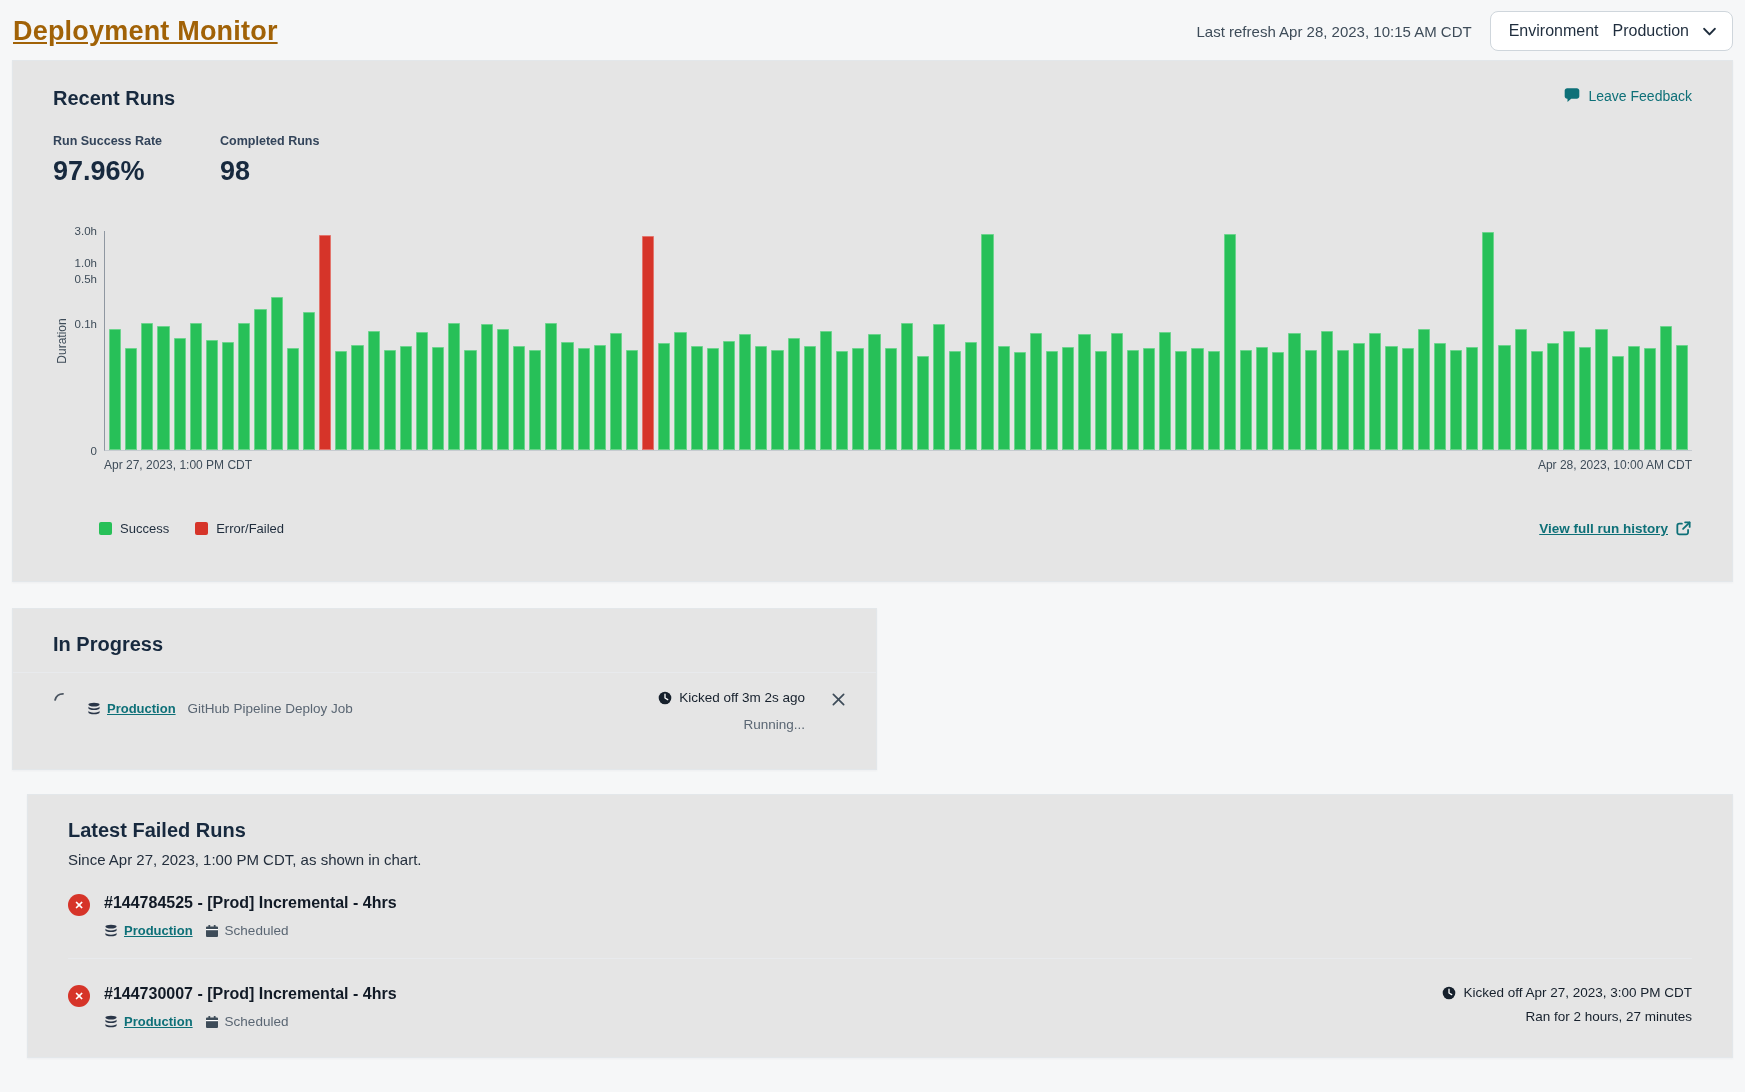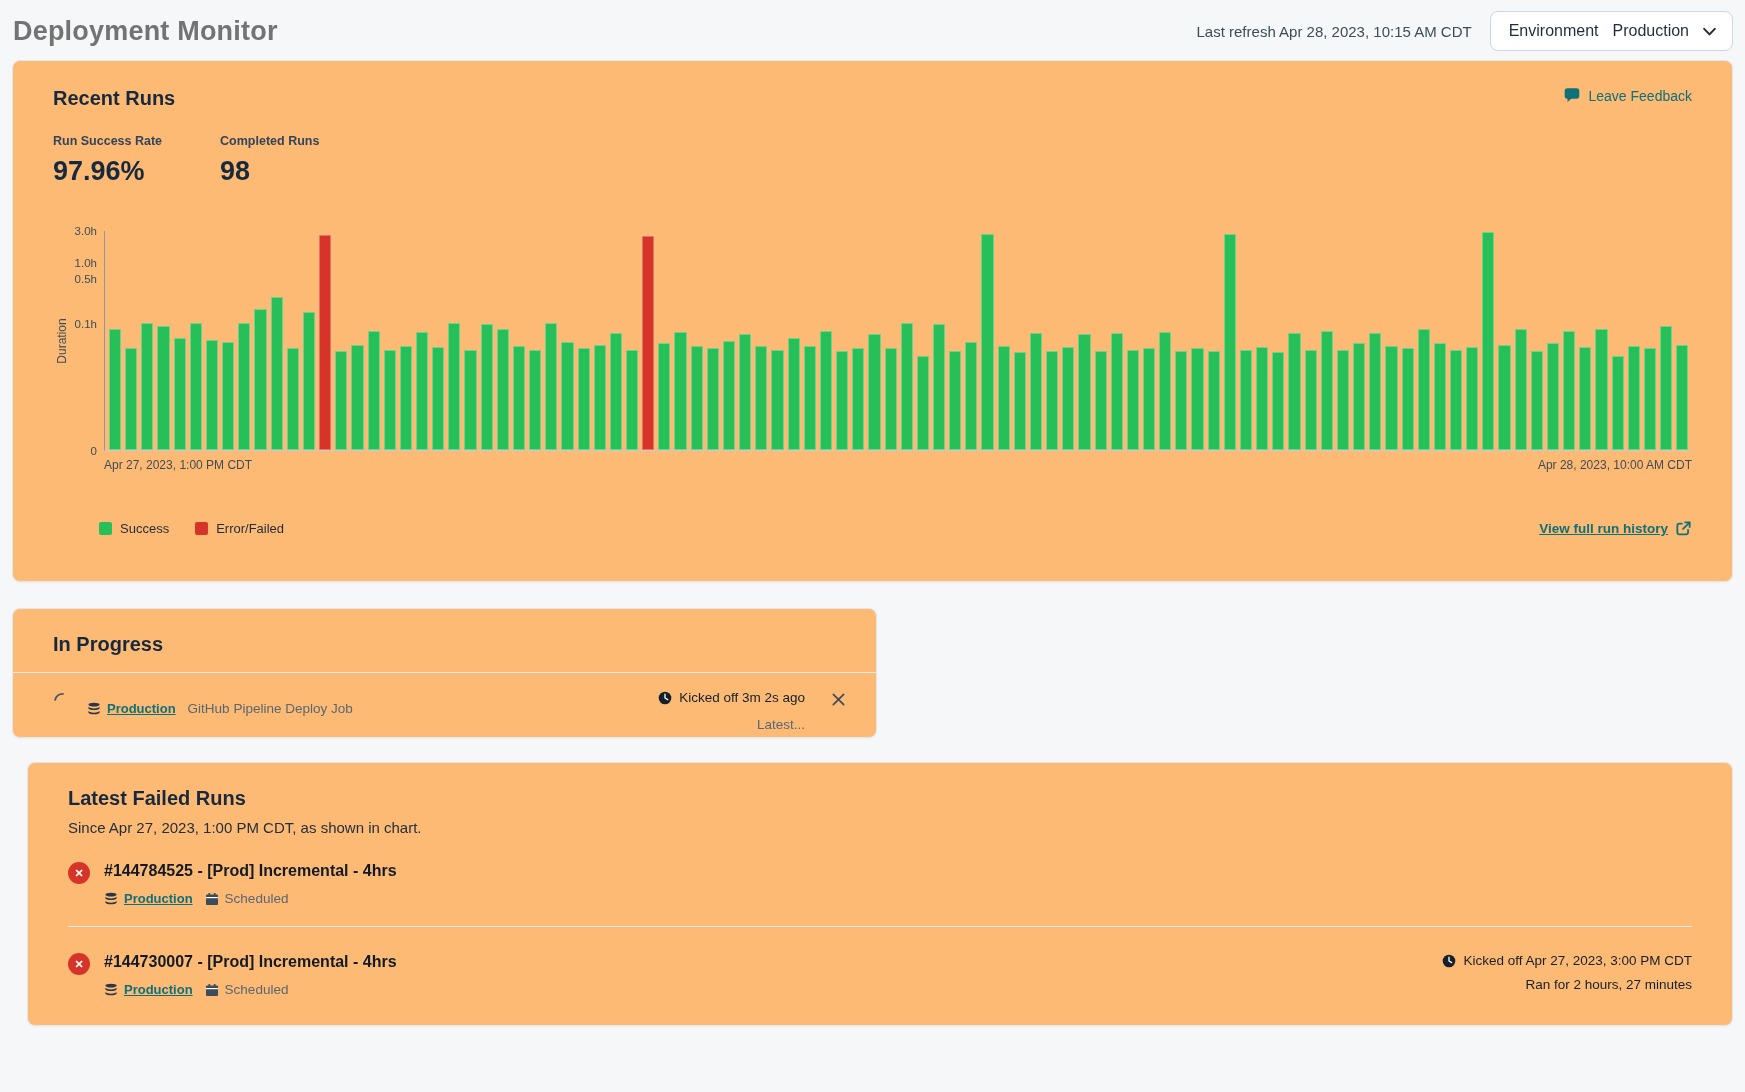--- a/index.html
+++ b/index.html
@@ -6,32 +6,32 @@
   html,body { width: 1745px; }
   body {
     font-family: "Liberation Sans", sans-serif;
     background: #f6f7f8;
     color: #1f2d3d;
     height: 1092px;
     overflow: hidden;
   }
   
   .top-bar { display: flex; align-items: center; justify-content: space-between; padding: 11px 12px 0 13px; }
-  .page-title { font-size: 27px; font-weight: 700; color: #737373; letter-spacing: .2px; }
+  .page-title { font-size: 27px; font-weight: 700; color: #a16207; letter-spacing: .2px; text-decoration: underline; }
   .top-right { display: flex; align-items: center; gap: 18px; }
   .last-refresh { font-size: 15px; color: #3e4c59; }
   .env-dropdown {
     display: flex; align-items: center; gap: 12px;
     background: #fff; border: 1px solid #cfd6dc; border-radius: 8px;
     padding: 10px 14px 10px 18px; cursor: pointer; font-size: 16px; color: #1f2d3d;
   }
   .env-dropdown .env-value { margin-left: 2px; }
   
   .card {
-    background: #fdba74; border: 1px solid #e3e7ea; border-radius: 8px;
+    background: #e5e5e5; border: 1px solid #e3e7ea; border-radius: 0;
     box-shadow: 0 1px 2px rgba(16,24,40,.04);
   }
   .recent-runs { margin: 9px 12px 0 12px; padding: 26px 40px 30px 40px; height: 522px; }
   .card-head-row { display: flex; align-items: flex-start; justify-content: space-between; }
   .card-title { font-size: 20px; font-weight: 700; color: #17293e; }
   .teal-link { display: inline-flex; align-items: center; gap: 7px; color: #0e7078; font-size: 14px; text-decoration: none; cursor: pointer; }
   .teal-link.underlined .link-text { text-decoration: underline; font-weight: 700; font-size: 13.5px; }
   
   .stats-row { display: flex; gap: 58px; margin-top: 24px; }
   .stat-label { font-size: 12.5px; font-weight: 700; color: #33445a; }
@@ -51,21 +51,21 @@
     display: flex; align-items: flex-end; gap: 4px; padding: 0 4px;
   }
   .bar { flex: 1 1 0; border-radius: 1px 1px 0 0; box-shadow: inset 0 0 0 1px rgba(255,255,255,.32); }
   .x-labels { display: flex; justify-content: space-between; margin-left: 51px; margin-top: 7px; font-size: 12px; color: #3e4c59; }
   .chart-footer { display: flex; justify-content: space-between; align-items: center; margin-top: 48px; margin-left: 46px; }
   .legend { display: flex; gap: 26px; align-items: center; justify-content: flex-end; }
   .legend-item { display: flex; align-items: center; gap: 8px; font-size: 13px; color: #1f2d3d; }
   .swatch { width: 13px; height: 13px; border-radius: 2px; }
   
   .mid-row { display: flex; gap: 24px; margin: 26px 12px 0 12px; }
-  .in-progress-card { width: 865px; height: 130px; }
+  .in-progress-card { width: 865px; height: 162px; }
   .in-queue-card { flex: 1; height: 162px; padding: 24px 40px; }
   .ip-head { padding: 24px 40px 16px 40px; border-bottom: 1px solid #e8eaed; }
   .ip-body { padding: 17px 30px 18px 40px; display: flex; align-items: flex-start; }
   .spinner-wrap { width: 22px; padding-top: 2px; }
   .run-main { margin-left: 12px; }
   .run-title { font-size: 16px; font-weight: 700; color: #111a26; }
   .run-meta { display: flex; align-items: center; gap: 12px; margin-top: 11px; }
   .meta-item { display: flex; align-items: center; gap: 6px; font-size: 13.5px; color: #5a6673; }
   .env-link { color: #0e7078; text-decoration: underline; font-size: 13px; font-weight: 700; cursor: pointer; }
   .run-right { margin-left: auto; text-align: right; }
@@ -300,21 +300,21 @@
       <div class="run-right">
         <div class="run-right-line1">
           <span>
             <svg width="14" height="14" viewBox="0 0 16 16">
                 <circle cx="8" cy="8" r="7.2" fill="#16202c"></circle>
                 <path d="M8 3.6V8l3.1 1.9" stroke="#fff" stroke-width="1.5" fill="none" stroke-linecap="round"></path>
               </svg>
           </span>
           <span>Kicked off 3m 2s ago</span>
         </div>
-        <div class="run-right-line2">Latest...</div>
+        <div class="run-right-line2">Running...</div>
       </div>
       <button class="close-btn">
         <svg width="15" height="15" viewBox="0 0 14 14">
             <path d="M2.2 2.2 11.8 11.8 M11.8 2.2 2.2 11.8" stroke="#3e4c59" stroke-width="1.6" stroke-linecap="round"></path>
           </svg>
       </button>
     </div>
   </section>
 
 </div>

